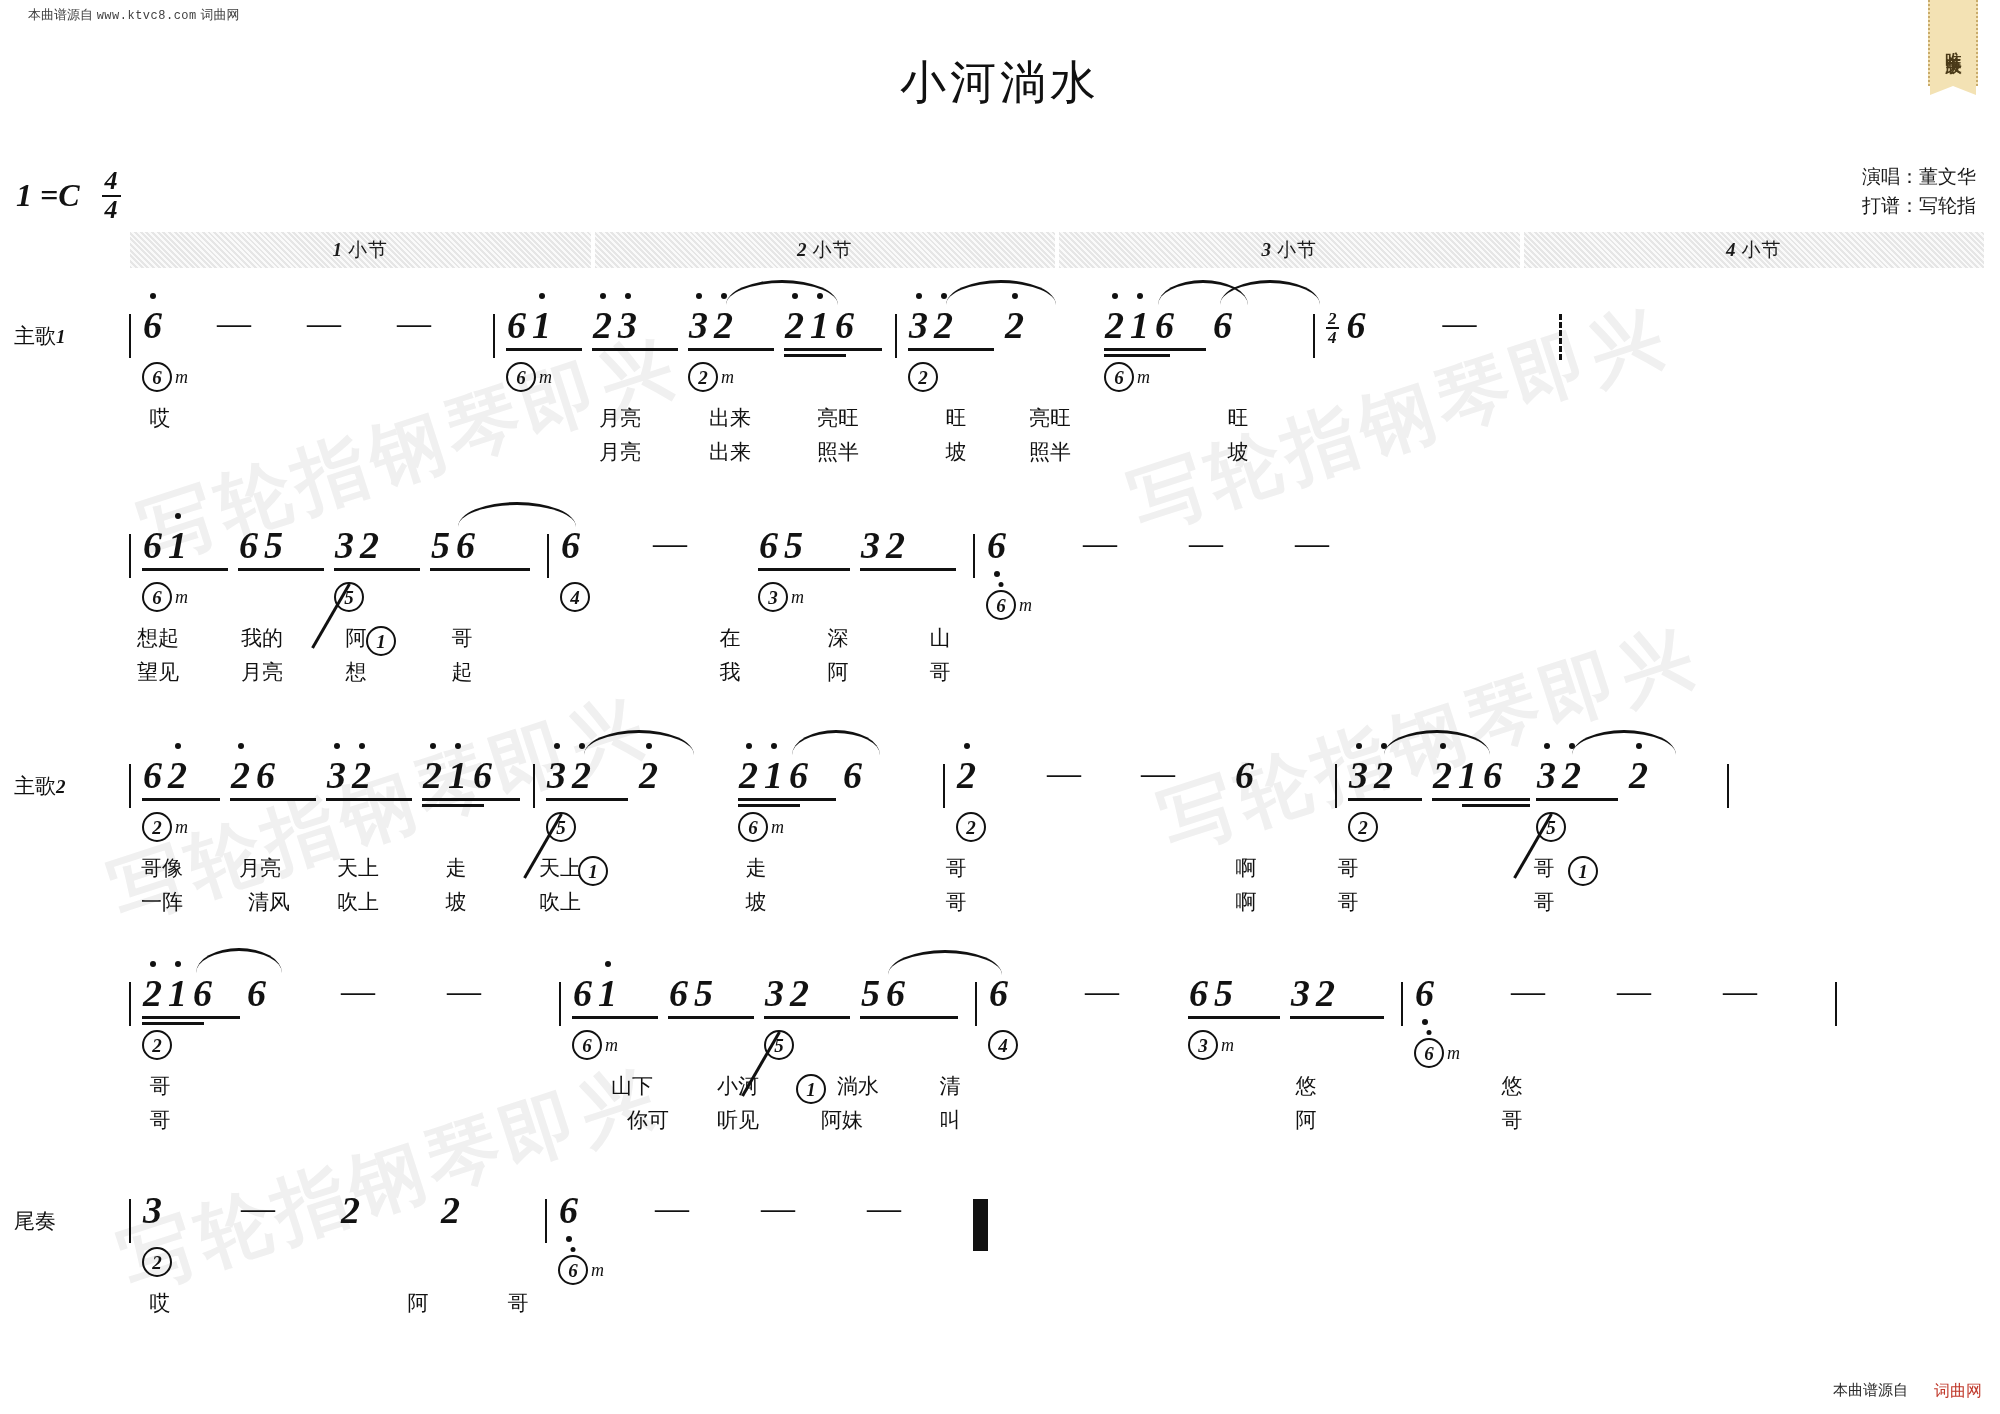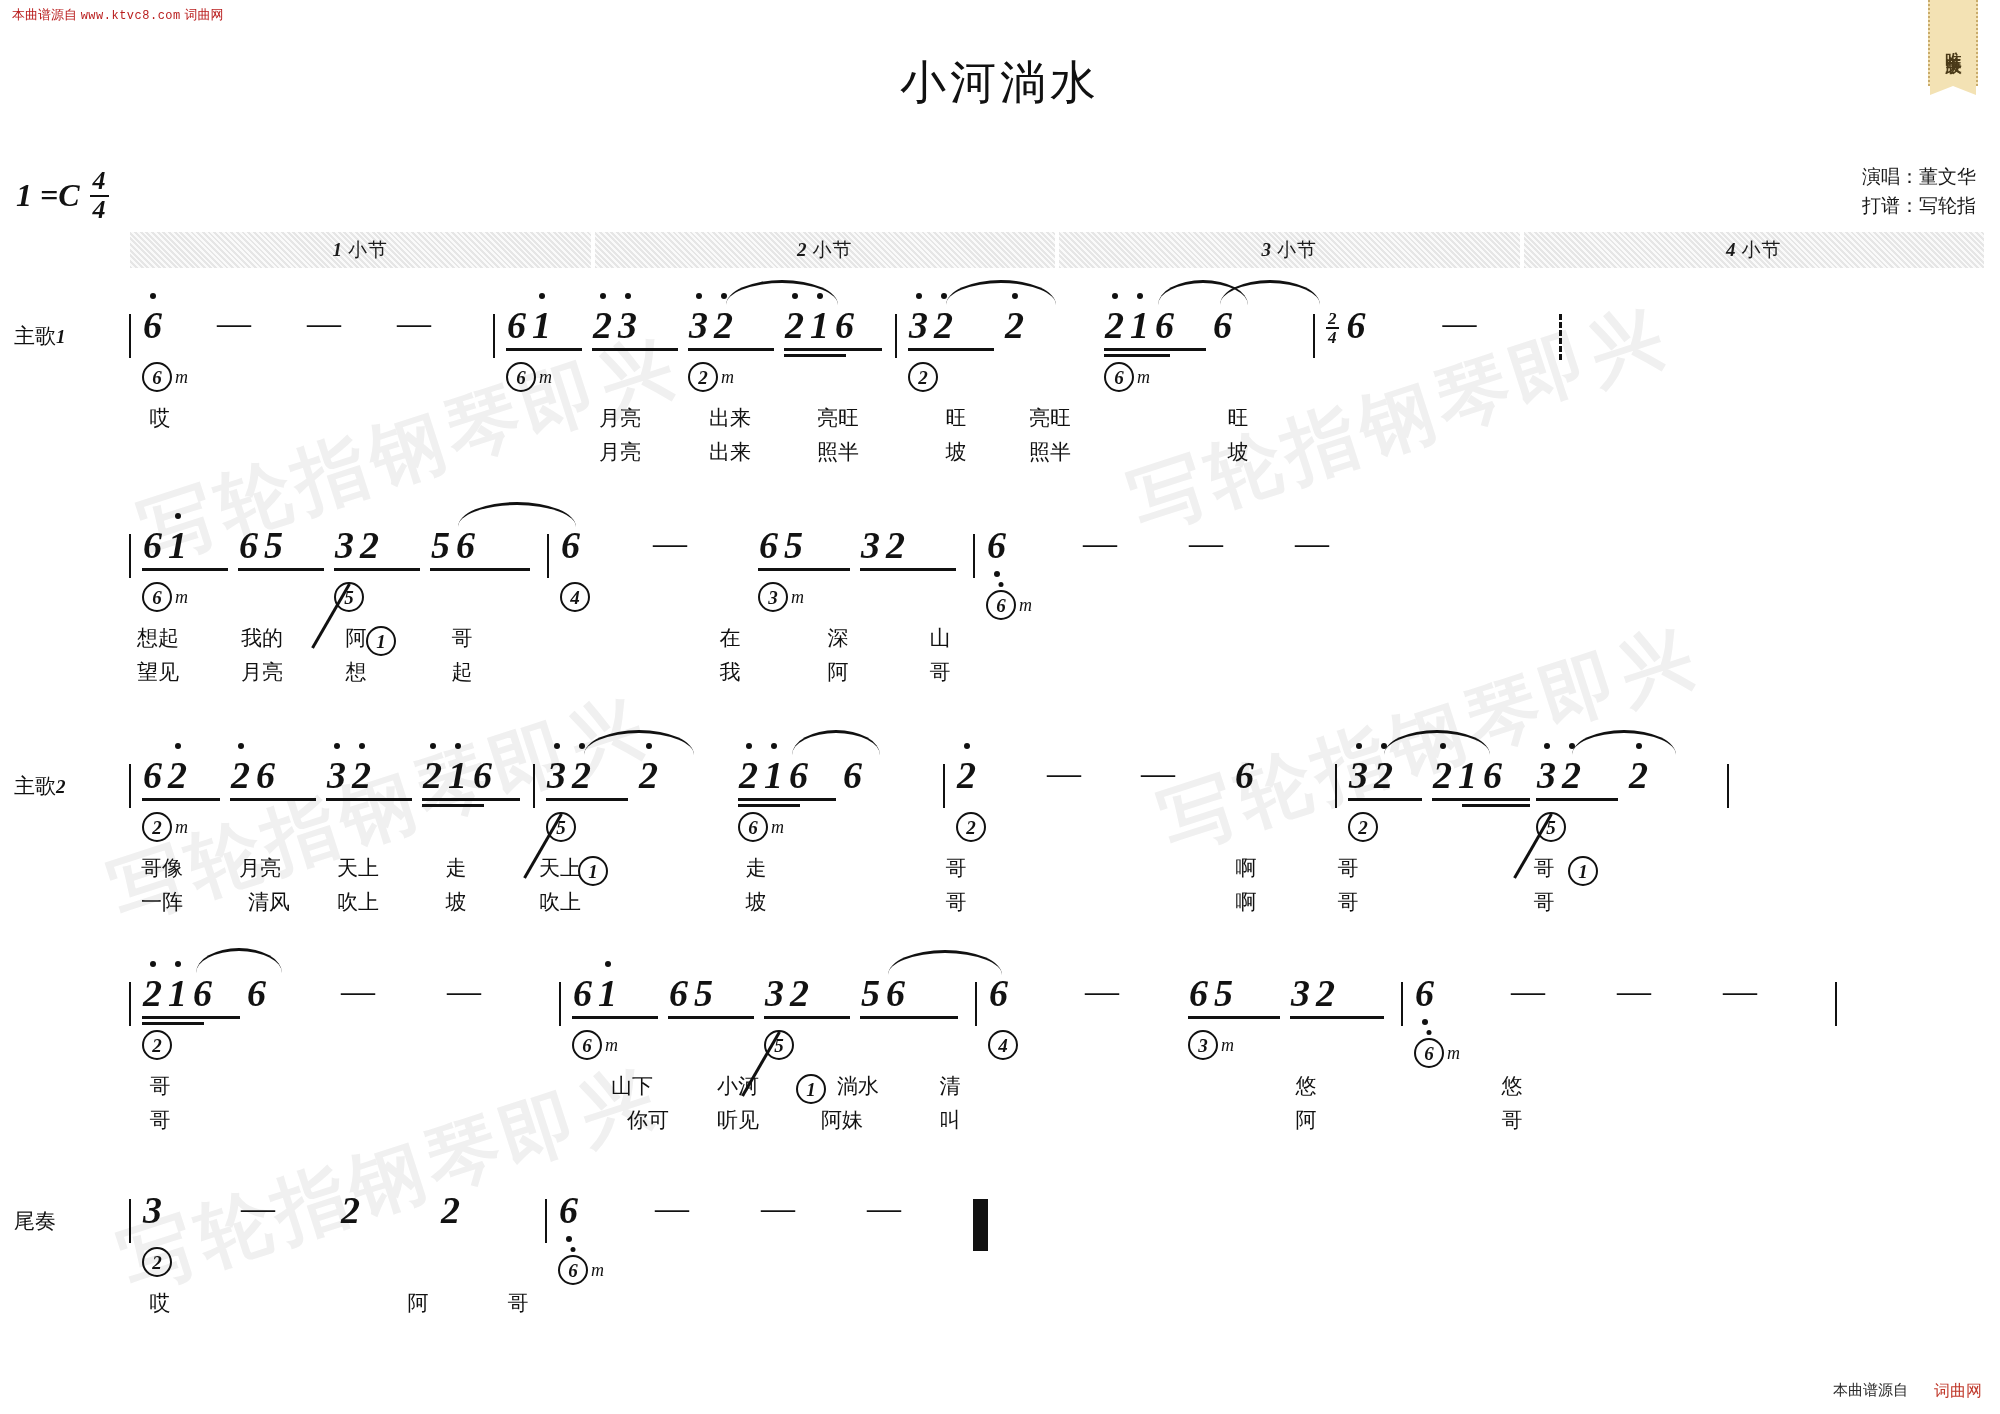--- a/index.html
+++ b/index.html
@@ -3,21 +3,21 @@
 <meta charset="utf-8">
 <style>
   html,body{margin:0;padding:0;}
   body{
     width:2000px;height:1414px;background:#ffffff;
     font-family:"Liberation Sans","DejaVu Sans",sans-serif;
     color:#121212;position:relative;overflow:hidden;
   }
 
   
-  .src-line{position:absolute;left:12px;top:6px;font-size:13px;color:#b91c1c;white-space:nowrap;}
+  .src-line{position:absolute;left:28px;top:6px;font-size:13px;color:#404040;white-space:nowrap;}
   .src-line .url{font-family:"Liberation Mono","DejaVu Sans Mono",monospace;font-size:12px;letter-spacing:.5px;}
 
   
   .badge{
     position:absolute;right:22px;top:0;width:46px;height:86px;
     background:#f3e2b4;border-left:2px dotted #c9ab6a;border-right:2px dotted #c9ab6a;
     display:flex;align-items:center;justify-content:center;
   }
   .badge-text{
     writing-mode:vertical-rl;font-size:16px;color:#4a3a18;letter-spacing:3px;
@@ -29,21 +29,21 @@
   }
 
   
   .title{
     position:absolute;left:0;right:0;top:52px;text-align:center;
     font-size:46px;font-weight:300;letter-spacing:4px;color:#111;
     font-family:"Liberation Sans","DejaVu Sans",sans-serif;
   }
 
   
-  .keybox{position:absolute;left:16px;top:168px;display:flex;align-items:center;gap:10px;justify-content:flex-end;}
+  .keybox{position:absolute;left:16px;top:168px;display:flex;align-items:center;gap:22px;justify-content:flex-end;}
   .keysig{font-family:"Liberation Serif","DejaVu Serif",serif;font-style:italic;font-size:32px;font-weight:bold;}
   .meter{display:inline-flex;flex-direction:column;align-items:center;
          font-family:"Liberation Serif","DejaVu Serif",serif;font-style:italic;font-weight:bold;font-size:26px;line-height:1.02;}
   .meter .num{border-bottom:2.5px solid #111;padding:0 3px;}
   .meter .den{padding:0 3px;}
 
   
   .credits{position:absolute;right:24px;top:162px;text-align:left;font-size:19px;line-height:1.55;color:#1a1a1a;}
 
   

